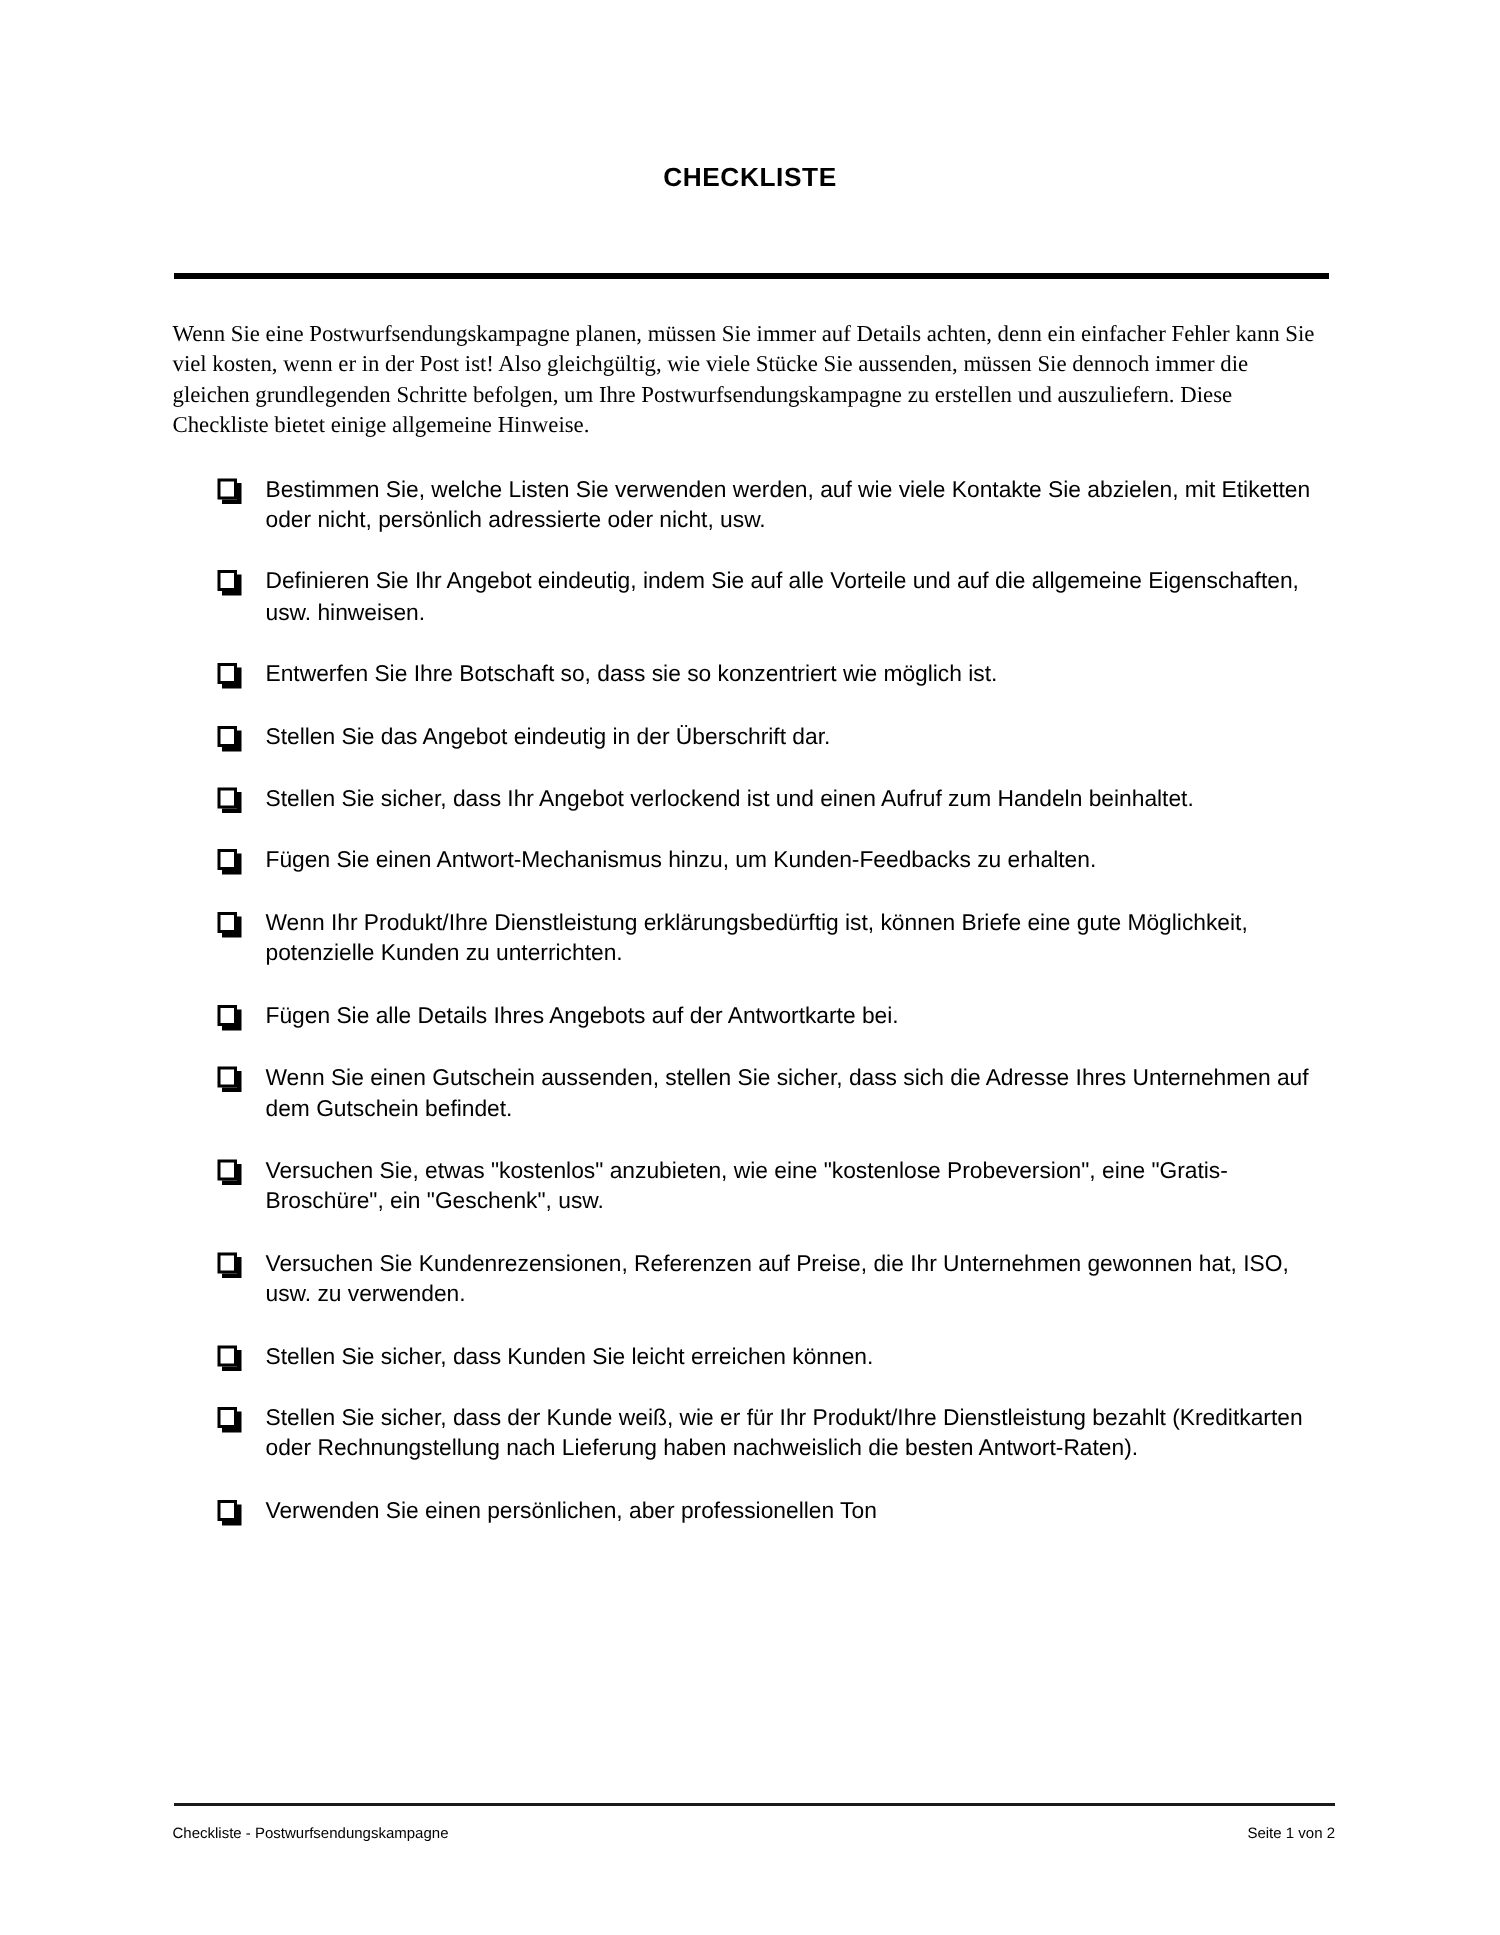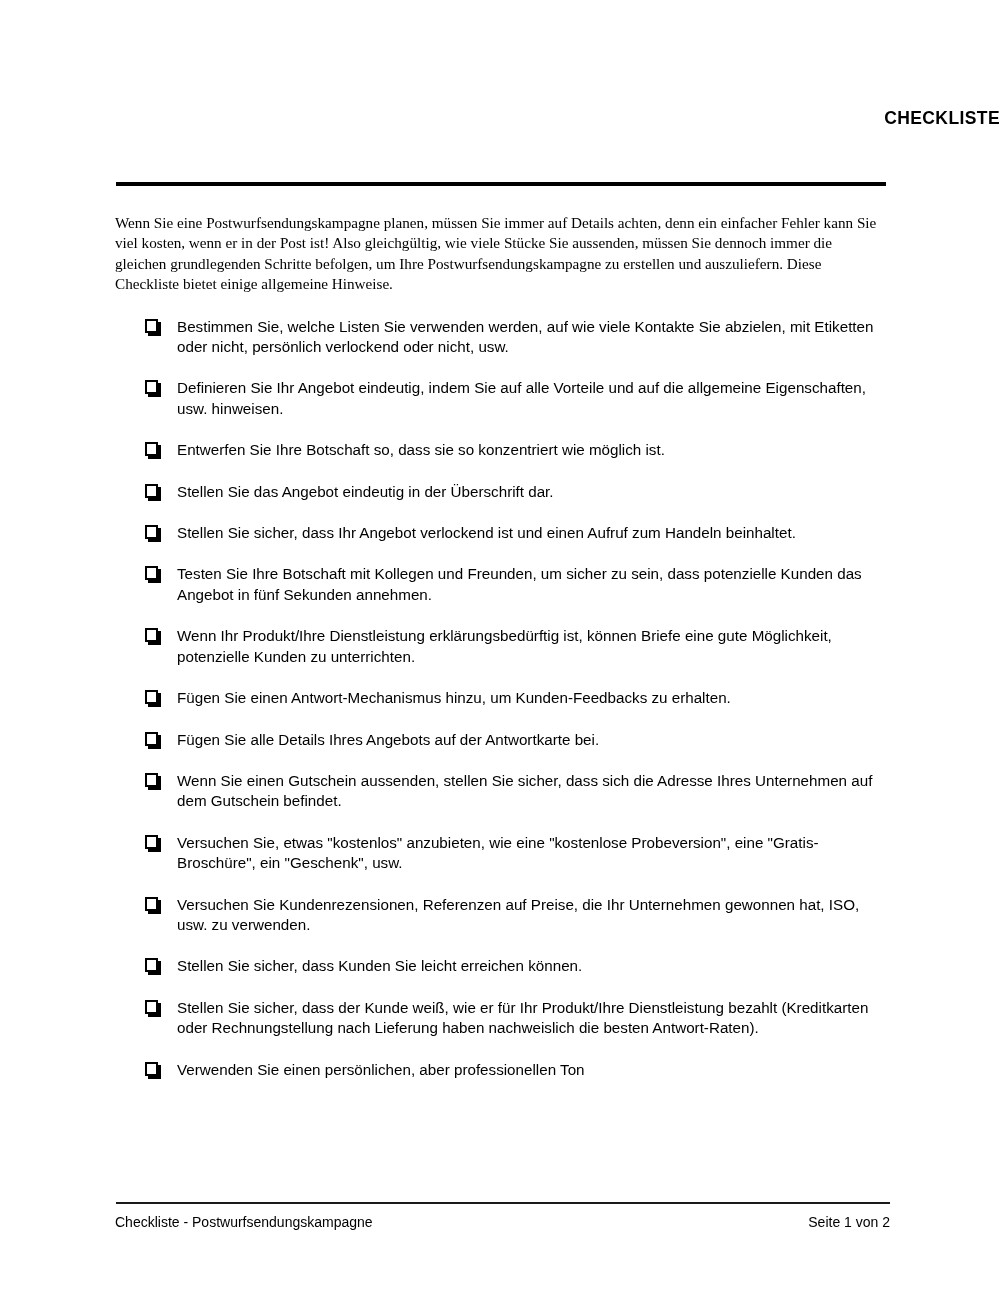--- a/index.html
+++ b/index.html
@@ -19,21 +19,21 @@
   .page {
     position: relative;
     width: 1000px;
     height: 1290px;
     box-sizing: border-box;
   }
 
   
   .header {
     padding-top: 108px;
-    text-align: right;
+    text-align: center;
   }
   .doc-title-main {
     font-size: 17.5px;
     font-weight: bold;
     letter-spacing: 0.4px;
     line-height: 1.2;
     margin: 0;
   }
   .doc-title-sub {
     font-size: 19px;
@@ -107,21 +107,21 @@
     background: #1a1a1a;
   }
   .footer {
     position: absolute;
     left: 115px;
     top: 1213px;
     width: 775px;
     display: flex;
     justify-content: space-between;
     align-items: baseline;
-    font-size: 14px;
+    font-size: 10px;
     line-height: 19px;
   }
   .footer-left { text-align: left; }
   .footer-right { text-align: right; }
 </style>
 </head>
 <body>
 
 <div class="page">
 
@@ -132,21 +132,21 @@
   <div class="header-rule"></div>
 
   <div class="content">
 
     <p class="intro">Wenn Sie eine Postwurfsendungskampagne planen, müssen Sie immer auf Details achten, denn ein einfacher Fehler kann Sie viel kosten, wenn er in der Post ist! Also gleichgültig, wie viele Stücke Sie aussenden, müssen Sie dennoch immer die gleichen grundlegenden Schritte befolgen, um Ihre Postwurfsendungskampagne zu erstellen und auszuliefern. Diese Checkliste bietet einige allgemeine Hinweise.</p>
 
     <ul class="checklist">
 
       <li class="check-item">
         <span class="checkbox"></span>
-        <span class="item-text">Bestimmen Sie, welche Listen Sie verwenden werden, auf wie viele Kontakte Sie abzielen, mit Etiketten oder nicht, persönlich verlockend oder nicht, usw.</span>
+        <span class="item-text">Bestimmen Sie, welche Listen Sie verwenden werden, auf wie viele Kontakte Sie abzielen, mit Etiketten oder nicht, persönlich adressierte oder nicht, usw.</span>
       </li>
 
       <li class="check-item">
         <span class="checkbox"></span>
         <span class="item-text">Definieren Sie Ihr Angebot eindeutig, indem Sie auf alle Vorteile und auf die allgemeine Eigenschaften, usw. hinweisen.</span>
       </li>
 
       <li class="check-item">
         <span class="checkbox"></span>
         <span class="item-text">Entwerfen Sie Ihre Botschaft so, dass sie so konzentriert wie möglich ist.</span>
@@ -155,33 +155,29 @@
       <li class="check-item">
         <span class="checkbox"></span>
         <span class="item-text">Stellen Sie das Angebot eindeutig in der Überschrift dar.</span>
       </li>
 
       <li class="check-item">
         <span class="checkbox"></span>
         <span class="item-text">Stellen Sie sicher, dass Ihr Angebot verlockend ist und einen Aufruf zum Handeln beinhaltet.</span>
       </li>
 
-      <li class="check-item">
-        <span class="checkbox"></span>
-        <span class="item-text">Testen Sie Ihre Botschaft mit Kollegen und Freunden, um sicher zu sein, dass potenzielle Kunden das Angebot in fünf Sekunden annehmen.</span>
+
+      <li class="check-item">
+        <span class="checkbox"></span>
+        <span class="item-text">Fügen Sie einen Antwort-Mechanismus hinzu, um Kunden-Feedbacks zu erhalten.</span>
       </li>
 
       <li class="check-item">
         <span class="checkbox"></span>
         <span class="item-text">Wenn Ihr Produkt/Ihre Dienstleistung erklärungsbedürftig ist, können Briefe eine gute Möglichkeit, potenzielle Kunden zu unterrichten.</span>
-      </li>
-
-      <li class="check-item">
-        <span class="checkbox"></span>
-        <span class="item-text">Fügen Sie einen Antwort-Mechanismus hinzu, um Kunden-Feedbacks zu erhalten.</span>
       </li>
 
       <li class="check-item">
         <span class="checkbox"></span>
         <span class="item-text">Fügen Sie alle Details Ihres Angebots auf der Antwortkarte bei.</span>
       </li>
 
       <li class="check-item">
         <span class="checkbox"></span>
         <span class="item-text">Wenn Sie einen Gutschein aussenden, stellen Sie sicher, dass sich die Adresse Ihres Unternehmen auf dem Gutschein befindet.</span>

